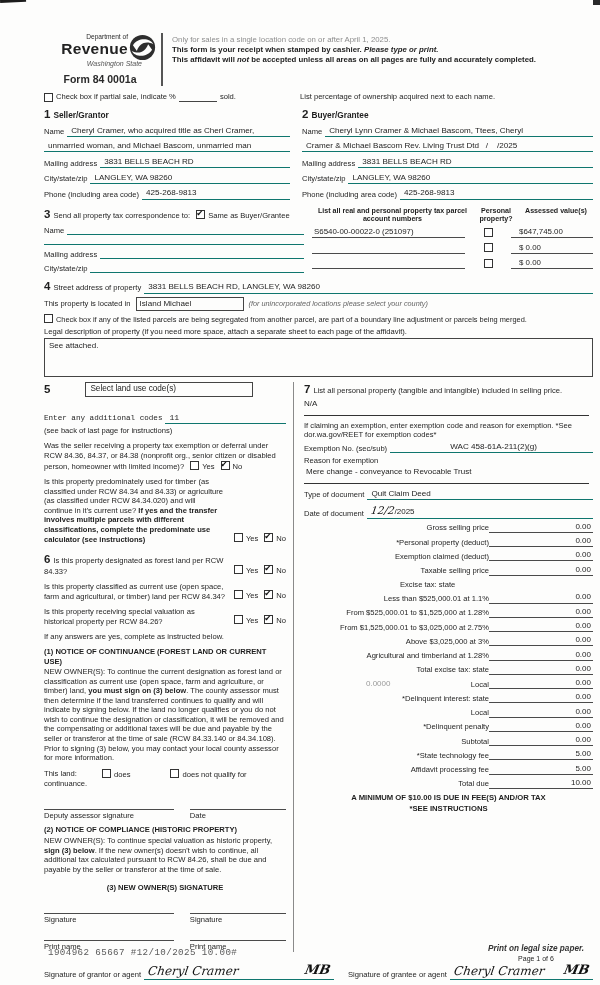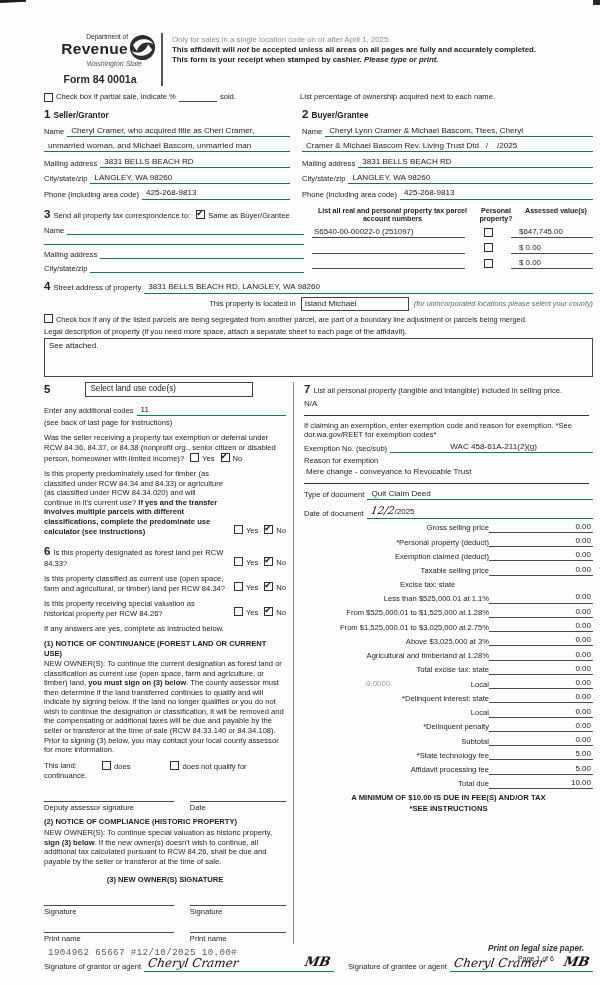--- a/index.html
+++ b/index.html
@@ -120,22 +120,22 @@
             <circle cx="12" cy="12" r="11.2" fill="#2e2e2e"></circle>
             <path d="M3.5 10 C8 2.5 19 3.5 21.5 9 C14.5 5.5 9 9 7 15 Z" fill="#fdfdfc"></path>
             <path d="M20.5 14 C16 21.5 5 20.5 2.5 15 C9.5 18.5 15 15 17 9 Z" fill="#fdfdfc"></path>
           </svg>
         </div>
         <div class="wa">Washington State</div>
         <div class="formno">Form 84 0001a</div>
       </div>
       <div class="tblock">
         <div class="sub1">Only for sales in a single location code on or after April 1, 2025.</div>
+        <div class="sub23"><span>This form is your receipt when stamped by cashier. </span><span class="it">Please type or print.</span></div>
         <div class="sub23"><span>This affidavit will </span><span class="it">not</span><span> be accepted unless all areas on all pages are fully and accurately completed.</span></div>
-        <div class="sub23"><span>This form is your receipt when stamped by cashier. </span><span class="it">Please type or print.</span></div>
       </div>
     </div>
 
     <div class="partial">
       <div class="partial-l">
         <span class="cb first"></span>
         <span>Check box if partial sale, indicate %</span>
         <span class="smallline"></span>
         <span>sold.</span>
       </div>
@@ -230,38 +230,38 @@
           <div class="td3">$ 0.00</div>
         </div>
       </div>
     </div>
 
     <div class="s4">
       <div class="fld" style="margin-top:0;">
           <span class="l"><span class="snum">4</span><span>Street address of property</span></span>
           <span class="v">3831 BELLS BEACH RD, LANGLEY, WA 98260</span>
         </div>
-      <div style="margin-top:3px;display:flex;align-items:center;justify-content:flex-end;">
+      <div style="margin-top:3px;display:flex;align-items:center;">
         <span>This property is located in</span>
         <span class="county-box">Island Michael</span>
         <span class="note-it">(for unincorporated locations please select your county)</span>
       </div>
       <div style="margin-top:3px;white-space:nowrap;font-size:7.4px;"><span class="cb first"></span><span>Check box if any of the listed parcels are being segregated from another parcel, are part of a boundary line adjustment or parcels being merged.</span></div>
       <div style="margin-top:2.5px;">Legal description of property (if you need more space, attach a separate sheet to each page of the affidavit).</div>
       <div class="lbox">See attached.</div>
     </div>
 
     <div class="cols">
 
       <div class="cl">
         <div class="s5h">
           <span class="snum">5</span>
           <span class="lubox">Select land use code(s)</span>
         </div>
-        <div class="fld" style="margin-top:8px;">
+        <div class="fld" style="margin-top:16px;font-family:Liberation Mono, monospace;">
             <span class="l">Enter any additional codes</span>
             <span class="v">11</span>
           </div>
         <div style="margin-top:2px;">(see back of last page for instructions)</div>
 
         <div class="q"><span>Was the seller receiving a property tax exemption or deferral under RCW 84.36, 84.37, or 84.38 (nonprofit org., senior citizen or disabled person, homeowner with limited income)?</span><span class="cb"></span><span>Yes</span><span class="cb ck"></span><span>No</span></div>
 
         <div class="qf">
           <div class="qt"><span>Is this property predominately used for timber (as classified under RCW 84.34 and 84.33) or agriculture (as classified under RCW 84.34.020) and will continue in it's current use? </span><span class="b">If yes and the transfer involves multiple parcels with different classifications, complete the predominate use calculator (see instructions)</span></div>
           <div class="ynr"><span class="cb"></span><span>Yes</span><span class="cb ck"></span><span>No</span></div>

